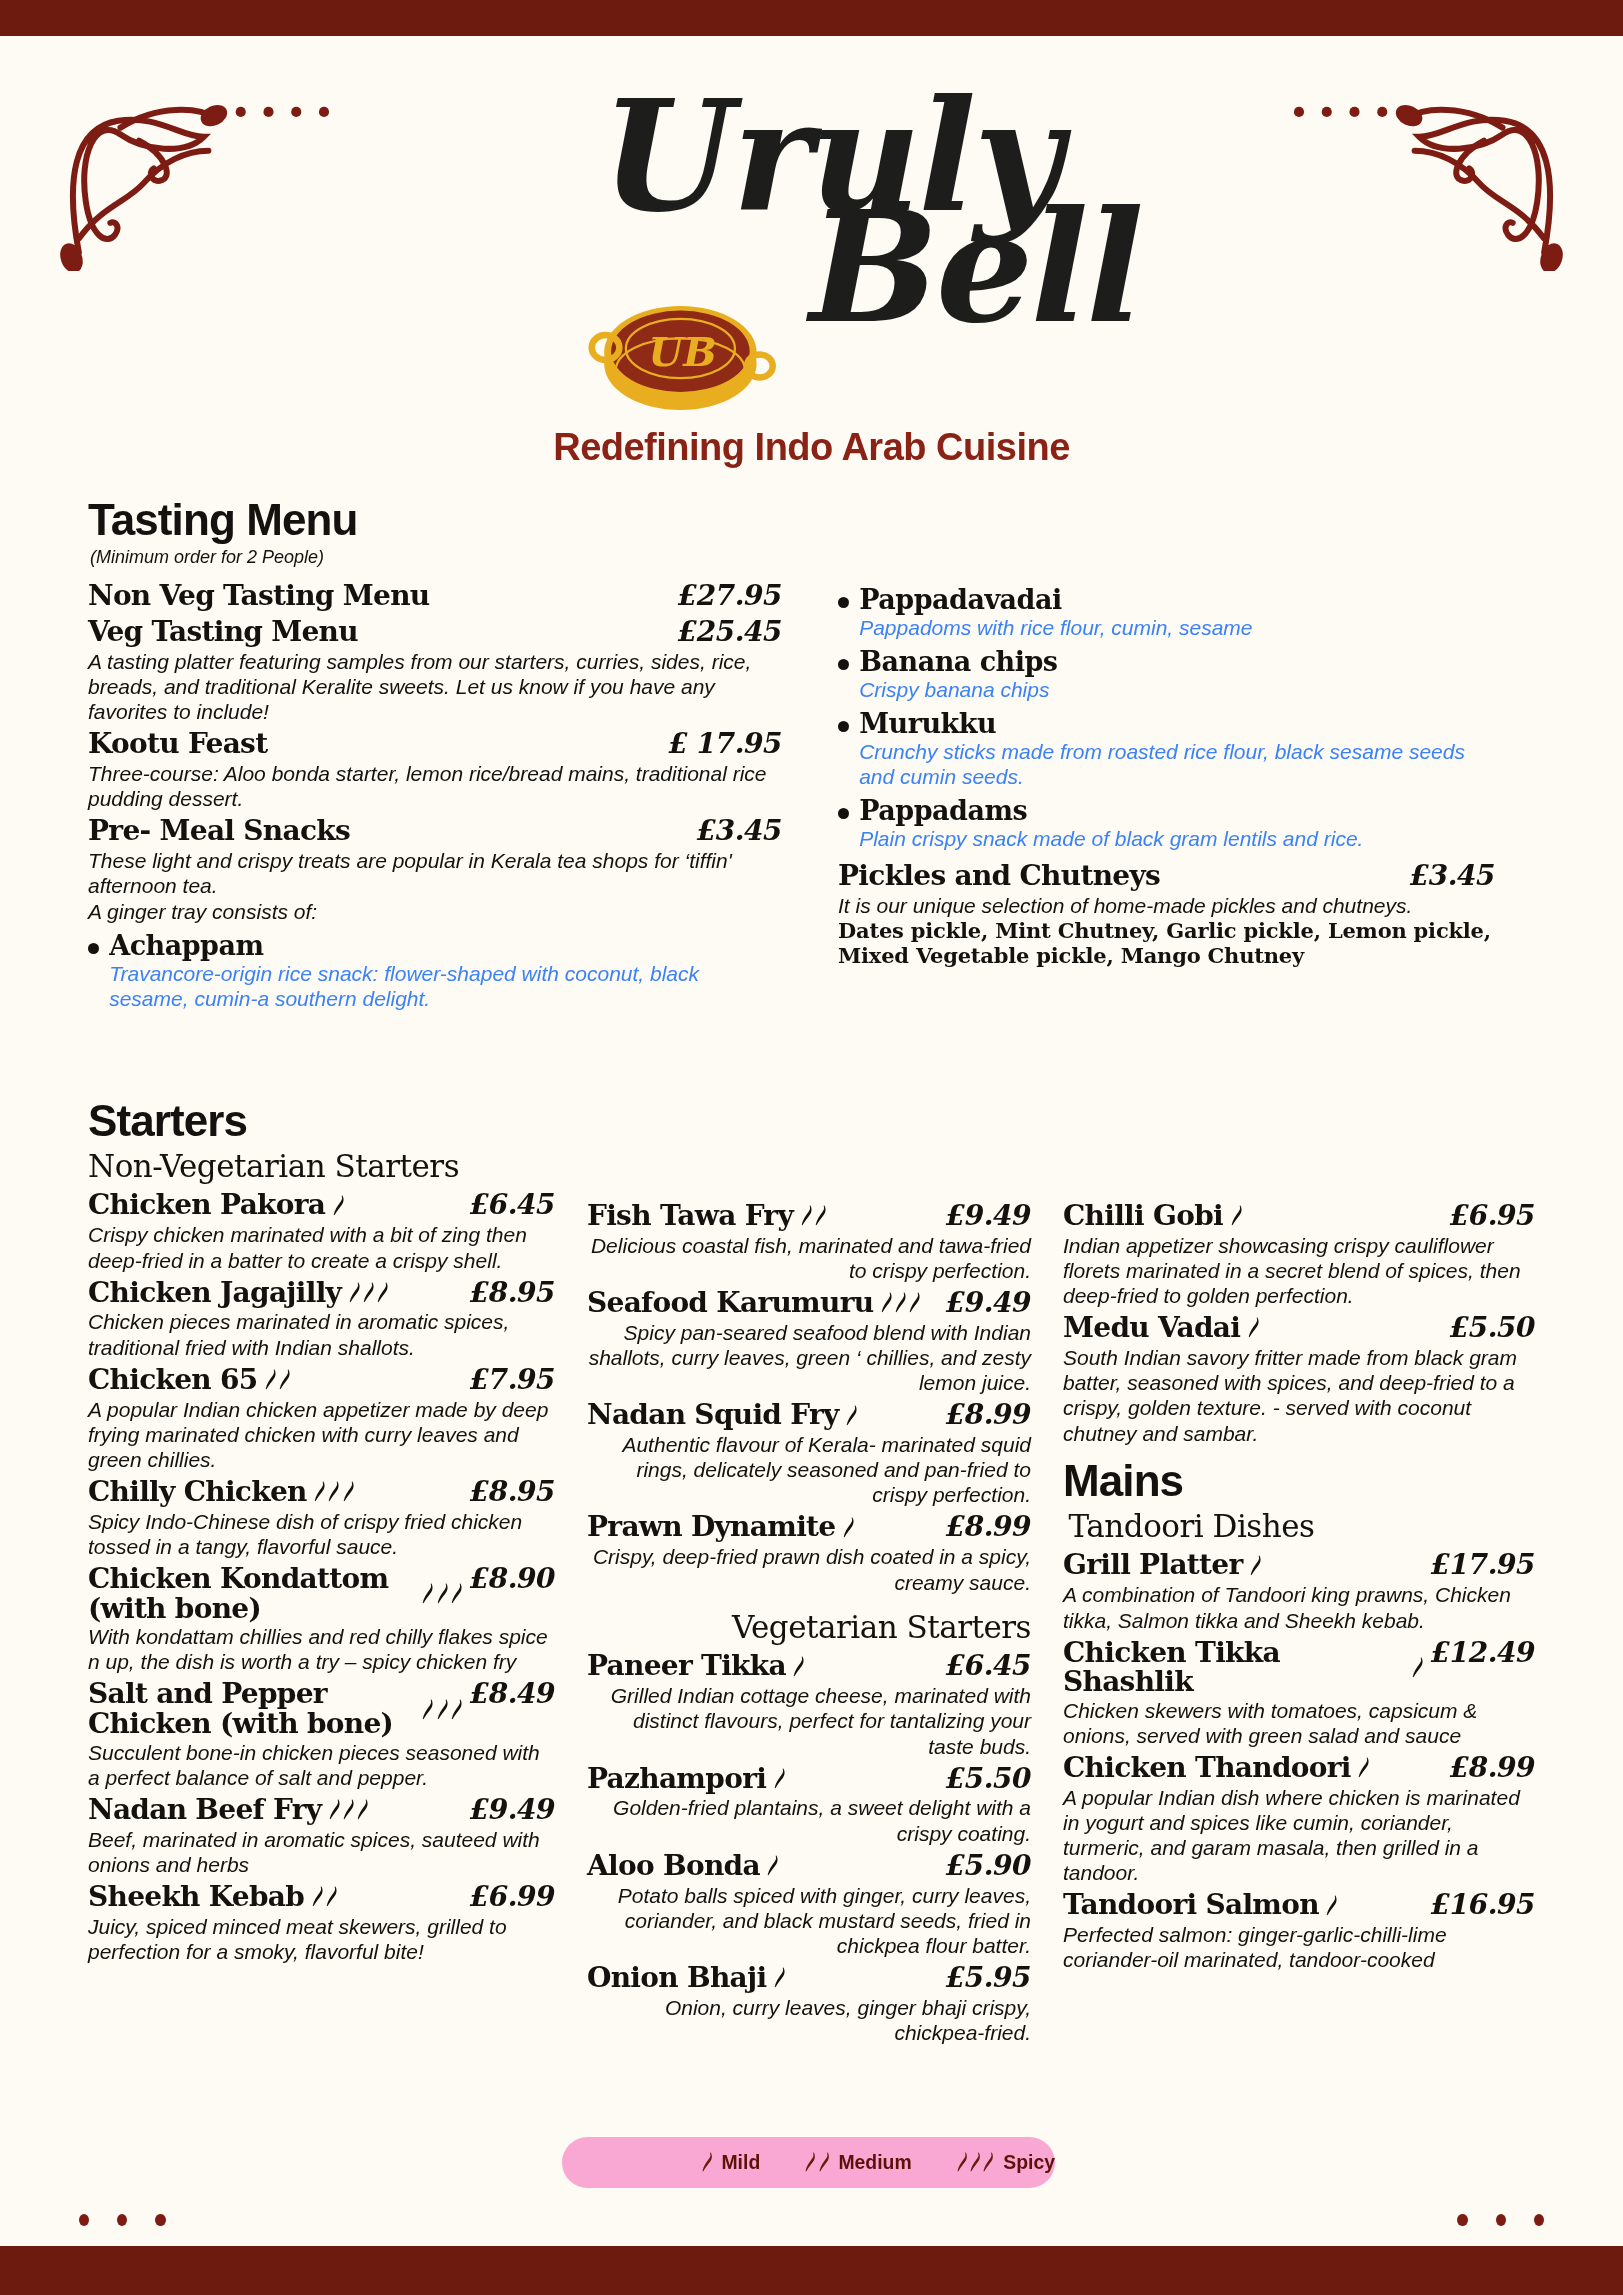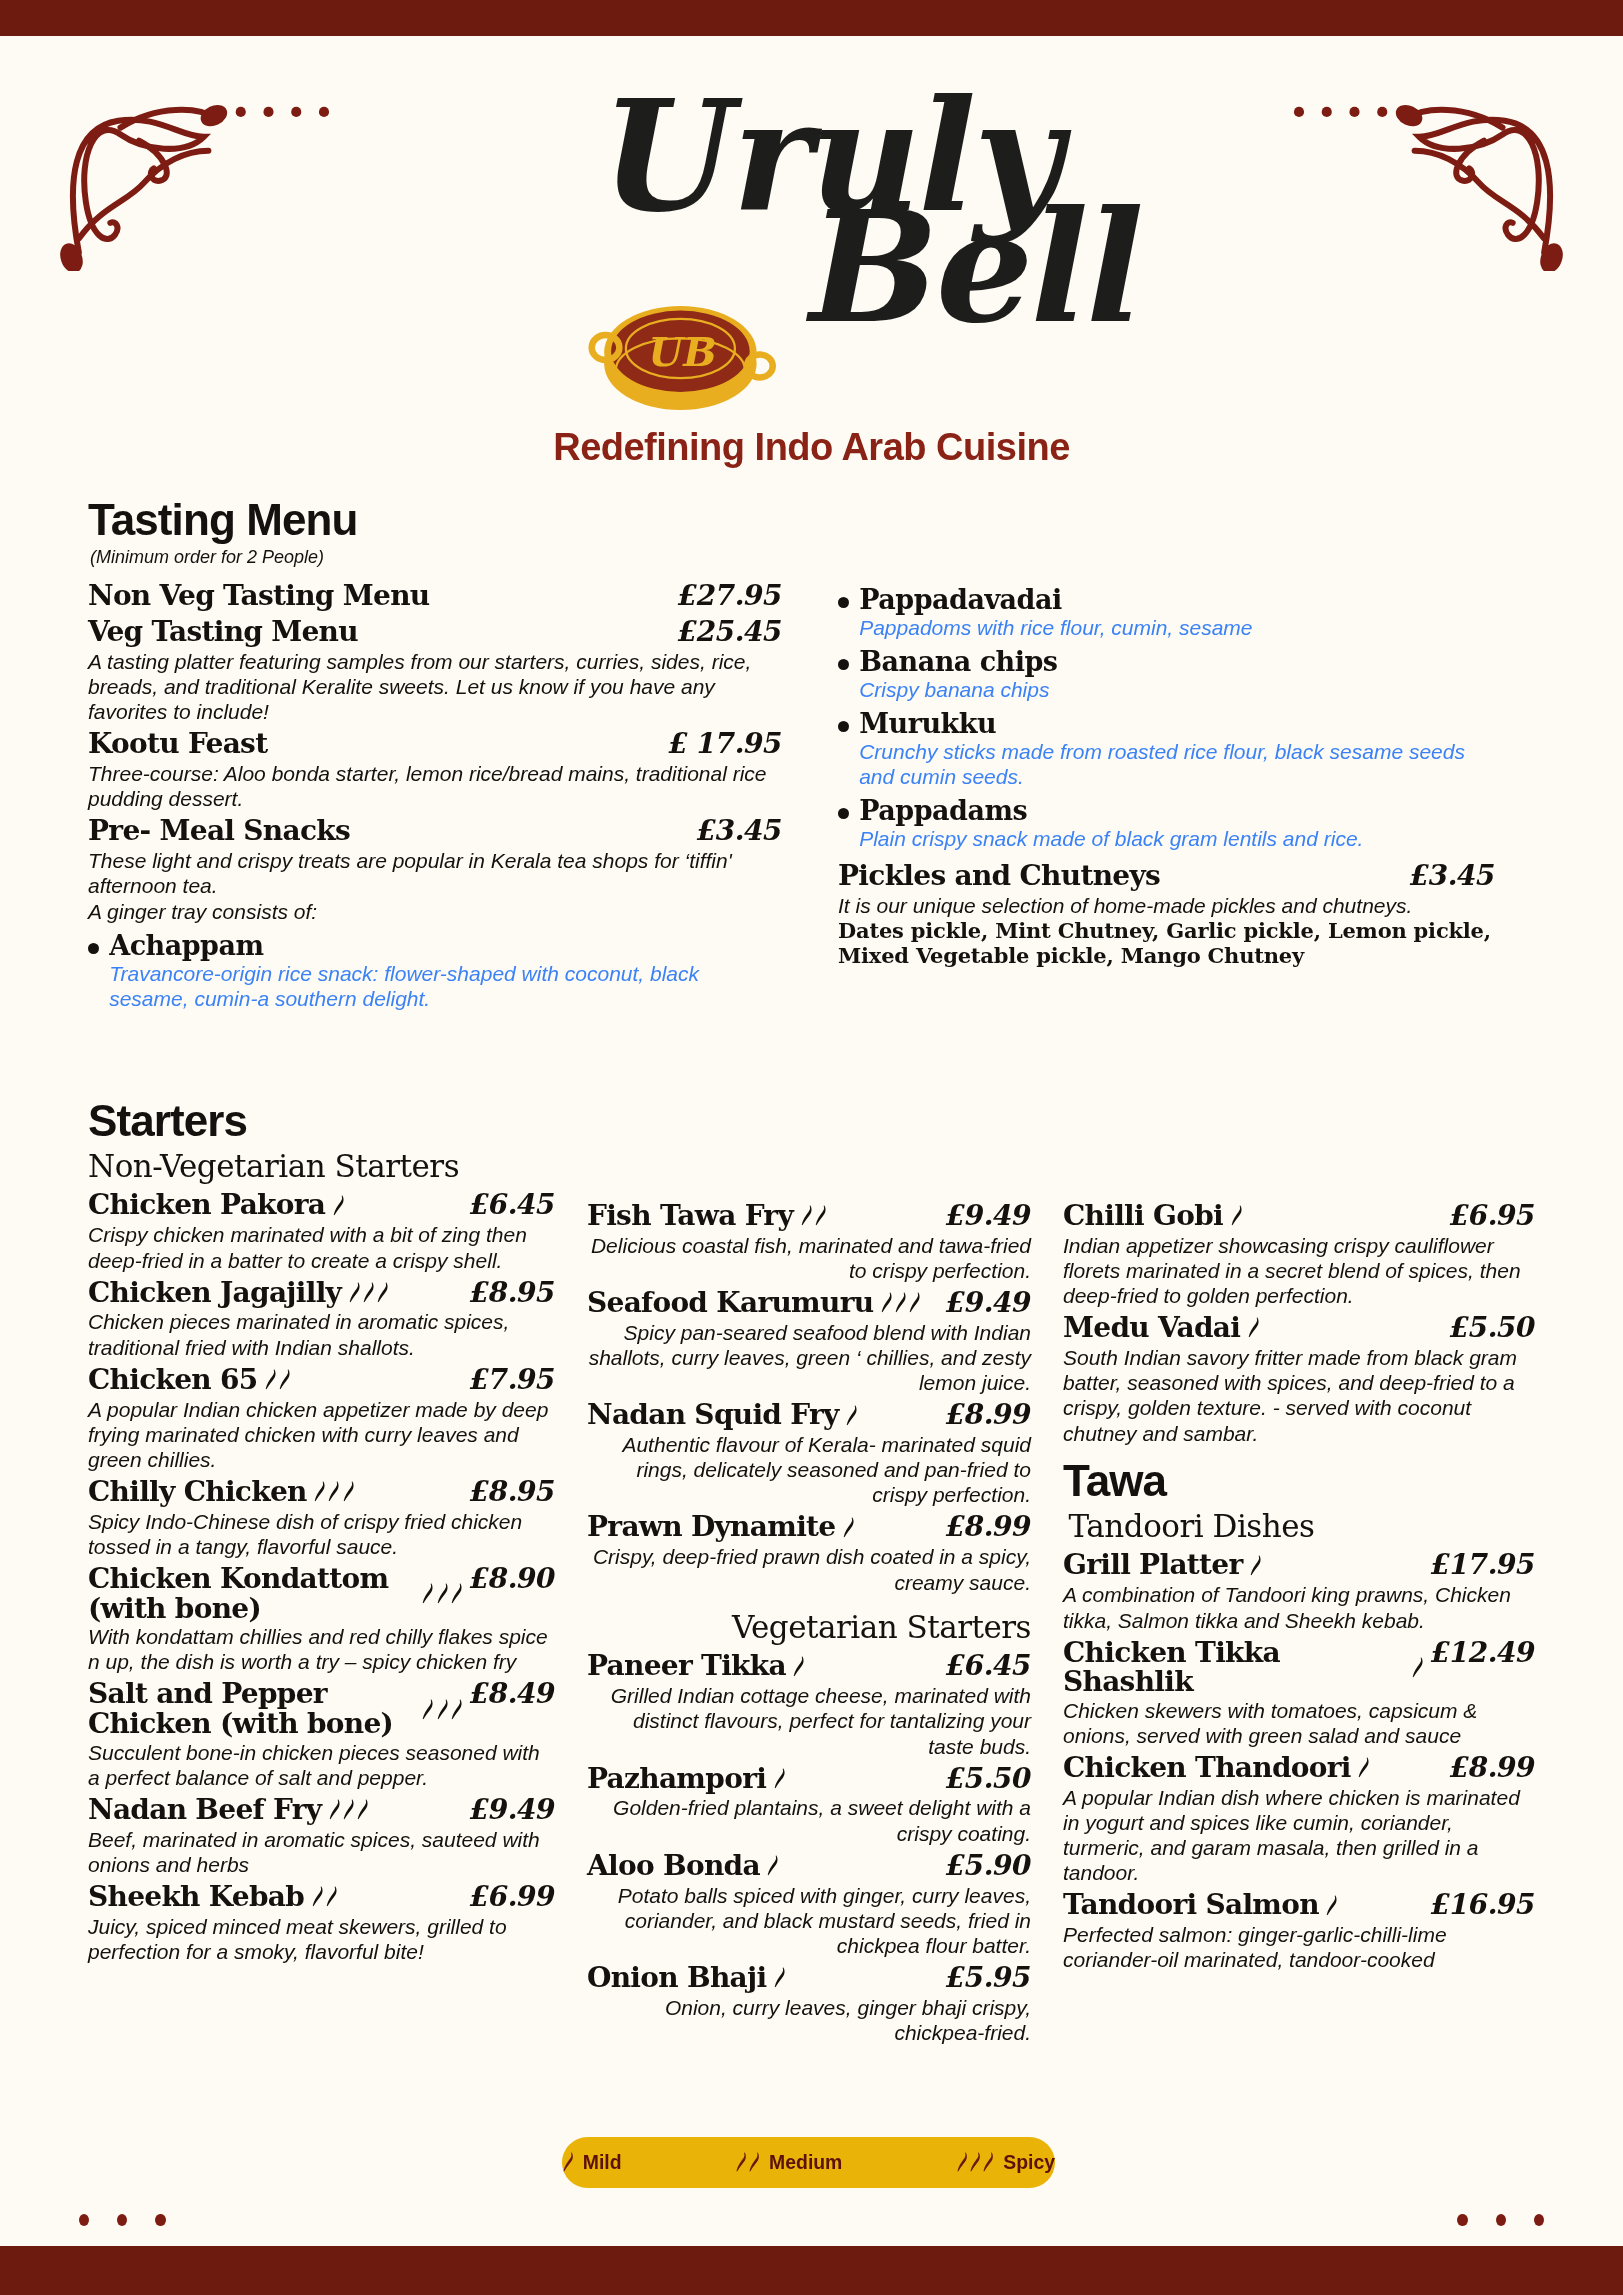--- a/index.html
+++ b/index.html
@@ -125,22 +125,22 @@
     display:flex; gap:32px; margin-top:1.9px;
   }
   .col{ width:467px; }
   .col-2{ width:444px; padding-top:51px;text-align:right; }
   .col-3{ width:472px; padding-top:51px; }
 
   
   .legend{
     position:absolute; left:562px; top:2137px;
     width:493px; height:51px; border-radius:28px;
-    background:#eab308;
-    display:flex; align-items:center; justify-content:space-between; gap:44px;
+    background:#f9a8d4;
+    display:flex; align-items:center; justify-content:flex-end; gap:44px;
   }
   .legend-item{ display:flex; align-items:center; gap:8.3px; }
   .legend-label{
     font-family:"Liberation Sans", sans-serif; font-weight:700;
     font-size:19.4px; color:#5C1109;
   }
   svg{ display:block; }
 </style>
 </head>
 <body>
@@ -598,21 +598,21 @@
                   <svg width="13.4" height="21" viewBox="0 0 30 48">
                     <path d="M22 3 C24 8 22 12 19 16 C13 24 6 34 4 44 C3 46 5 47 6 45 C11 36 18 28 23 21 C27 15 27 7 24 2 C23 0 21.5 1 22 3 Z" fill="#14110F"></path>
                   </svg>
                 </span>
               </span>
               <span class="item-price">£5.50</span>
             </div>
             <div class="item-desc">South Indian savory fritter made from black gram batter, seasoned with spices, and deep-fried to a crispy, golden texture. - served with coconut chutney and sambar.</div>
           </div>
         </div>
-      <div class="section-title" style="margin-top:10.2px;">Tawa</div>
+      <div class="section-title" style="margin-top:10.2px;">Mains</div>
       <div class="sub-title" style="margin-left:5.6px;">Tandoori Dishes</div>
       <div id="mains">
           <div class="item">
             <div class="item-head">
               <span class="item-name">
                 <span>Grill Platter</span>
                 <span class="chilli-group">
                   <svg width="13.4" height="21" viewBox="0 0 30 48">
                     <path d="M22 3 C24 8 22 12 19 16 C13 24 6 34 4 44 C3 46 5 47 6 45 C11 36 18 28 23 21 C27 15 27 7 24 2 C23 0 21.5 1 22 3 Z" fill="#14110F"></path>
                   </svg>

